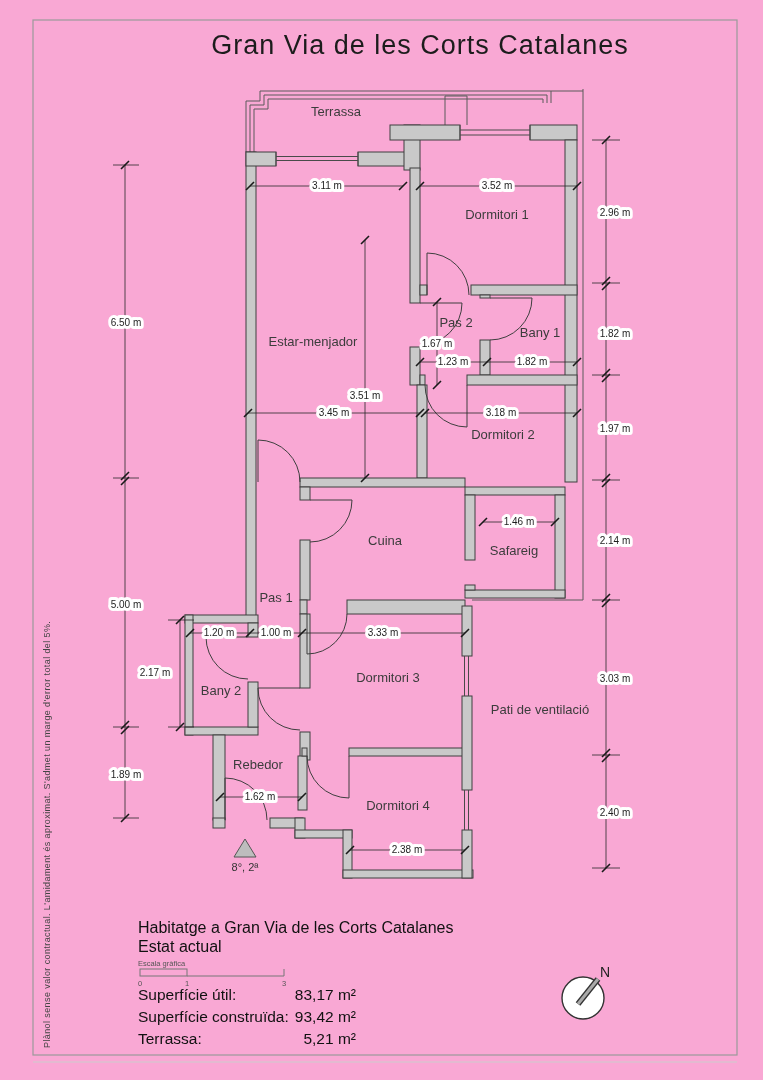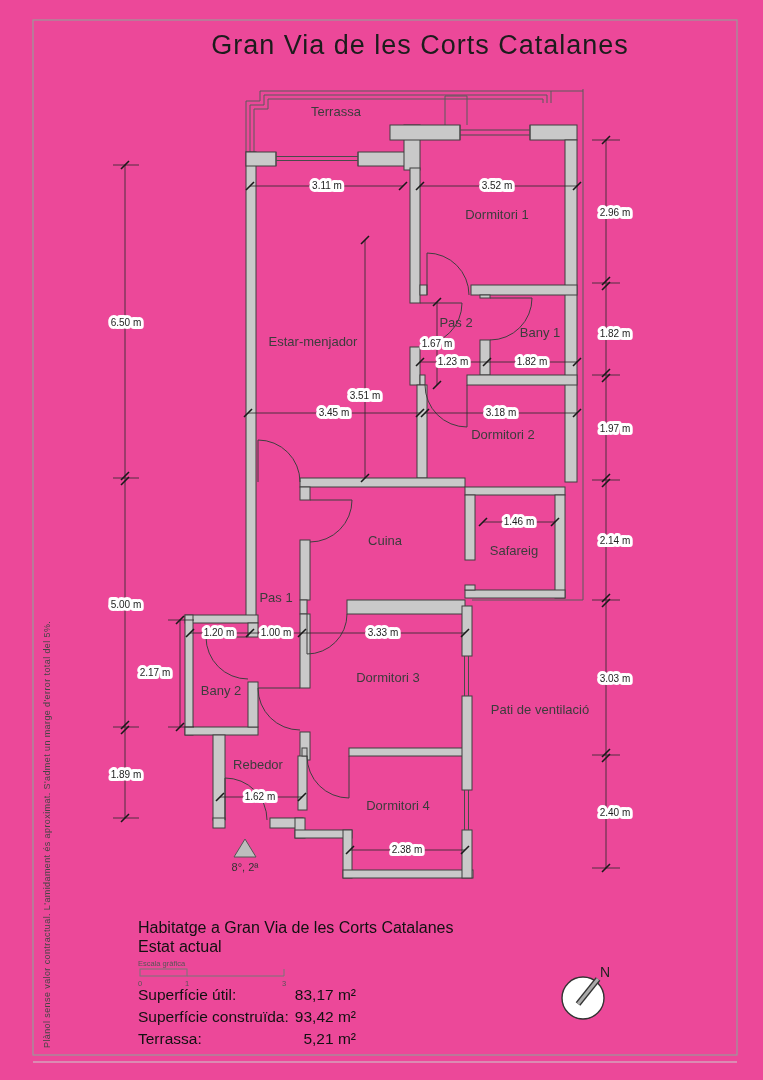--- a/index.html
+++ b/index.html
@@ -1,16 +1,16 @@
 <!DOCTYPE html>
 <html><head>
 <meta charset="utf-8">
 <style>
   html,body{margin:0;padding:0;background:#fff;}
-  .page{position:relative;width:763px;height:1080px;background:#ec4899;overflow:hidden;
+  .page{position:relative;width:763px;height:1080px;background:#f9a8d4;overflow:hidden;
         font-family:"Liberation Sans", sans-serif;text-align:right;}
   svg text{font-family:"Liberation Sans", sans-serif;}
   .title-t{font-size:27px;fill:#1c1c1c;letter-spacing:1px;}
   .room-t{font-size:13px;fill:#3c3c3c;}
   .dim-t{font-size:10px;fill:#1e1e1e;paint-order:stroke;stroke:#ffffff;stroke-width:6px;stroke-linejoin:round;}
   .small-t{font-size:7.5px;fill:#555;}
   .foot-t{font-size:16px;fill:#111;}
   .foot-row{font-size:15.5px;fill:#111;}
   .side-t{font-size:9px;fill:#444;letter-spacing:0.4px;}
   .n-t{font-size:14px;fill:#222;}

